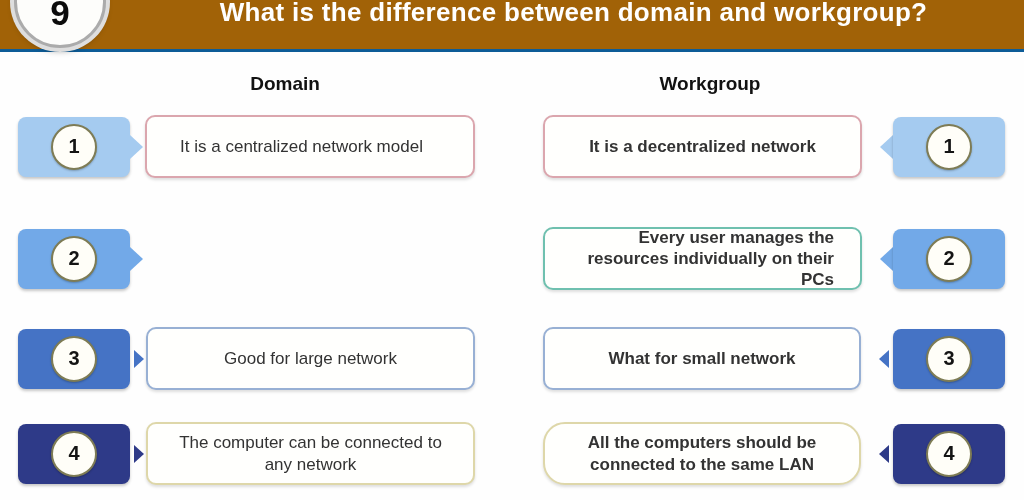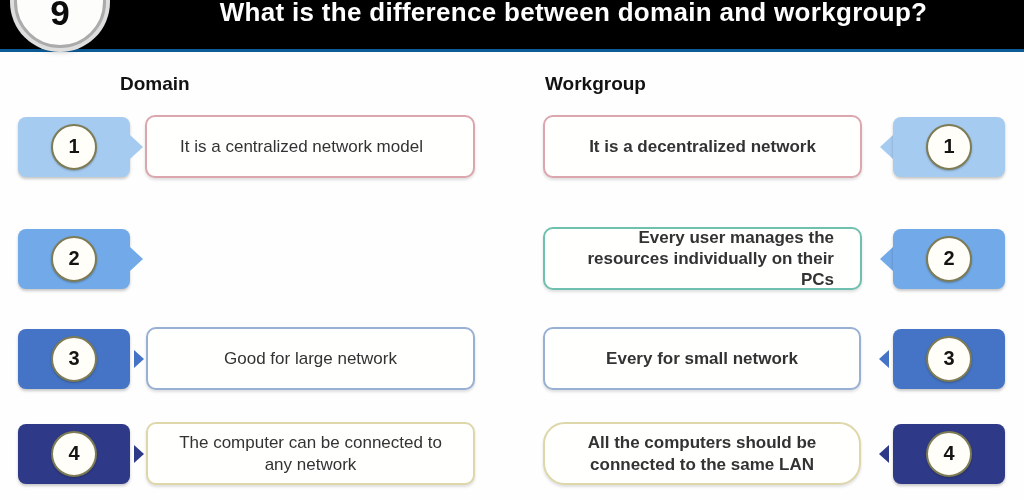--- a/index.html
+++ b/index.html
@@ -25,21 +25,21 @@
     background:#fdfdfb;
     border:3px solid #ababab;
     box-shadow:0 0 0 4px #dedede, 0 3px 6px rgba(0,0,0,0.35);
     display:flex; align-items:center; justify-content:center;
   }
   .badge span {
     font-size:35px; font-weight:bold; color:#0b0b0b; padding-top:22px;
   }
   
   .col-head {
-    position:absolute; top:73px; 
+    position:absolute; top:73px; text-align:center;
     font-size:19px; font-weight:bold; color:#121212;
   }
   .col-head.left  { left:120px; width:330px; }
   .col-head.right { left:545px; width:330px; }
   
   .item {
     position:absolute; height:63px;
     display:flex; align-items:center;
   }
   .tab {
@@ -71,21 +71,21 @@
     text-align:center; padding:0 26px;
     font-size:17px; line-height:1.25; color:#333333;
   }
   .item.rightside .box { margin-left:0; margin-right:18px;font-weight:bold; }
 </style>
 </head>
 <body>
 
 <div class="slide">
 
-  <div class="header" style="background: #000000; border-bottom-color: rgb(13, 92, 151);">
+  <div class="header" style="background: #a16207; border-bottom-color: rgb(13, 92, 151);">
     <div class="title">What is the difference between domain and workgroup?</div>
   </div>
   <div class="badge">
     <span>9</span>
   </div>
 
   <div class="col-head left">Domain</div>
   <div class="col-head right">Workgroup</div>
 
   <div class="item" style="top:115px; left:18px; width:457px;">
@@ -137,21 +137,21 @@
         <span>3</span>
       </div>
     </div>
     <div class="arrow arrow-r small" style="border-left-color: rgb(69, 115, 197);"></div>
     <div class="box" style="border-color: rgb(152, 176, 212);">
       <span>Good for large network</span>
     </div>
   </div>
   <div class="item rightside" style="top:327px; left:543px; width:462px;">
     <div class="box" style="border-color: rgb(152, 176, 212);">
-      <span>Every for small network</span>
+      <span>What for small network</span>
     </div>
     <div class="arrow arrow-l small" style="border-right-color: rgb(69, 115, 197);"></div>
     <div class="tab" style="background: rgb(69, 115, 197);">
       <div class="num-circle">
         <span>3</span>
       </div>
     </div>
   </div>
 
   <div class="item" style="top:422px; left:18px; width:457px;">

